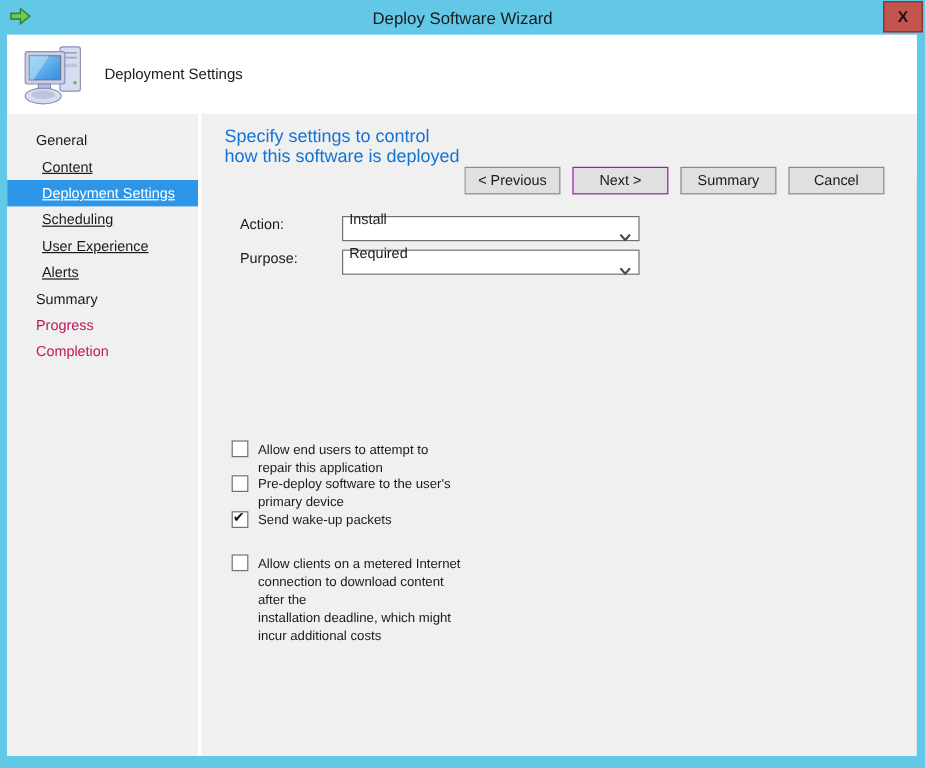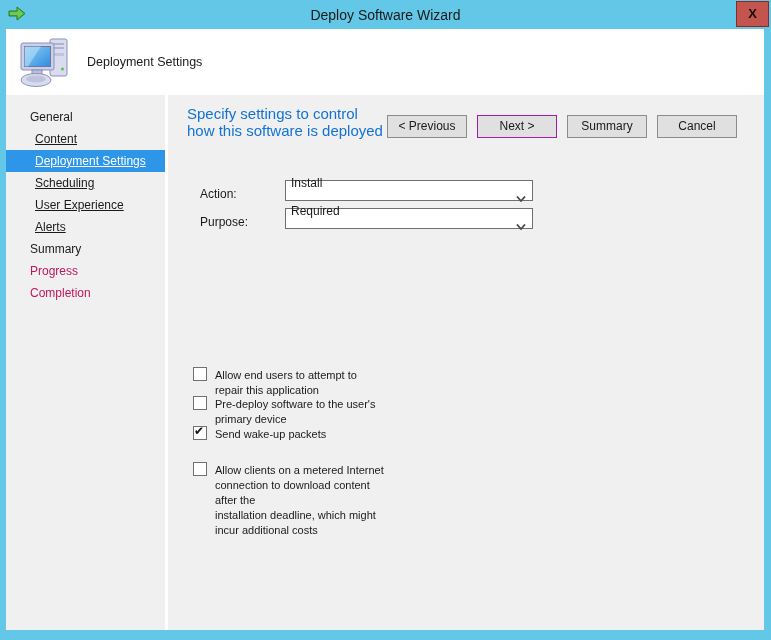--- a/index.html
+++ b/index.html
@@ -151,21 +151,21 @@
     position: absolute;
     left: 19px;
     top: 10px;
     font-size: 15px;
     color: #1273D6;
   }
   .field-row {
     position: absolute;
     left: 32px;
     display: flex;
-    align-items: flex-end;
+    align-items: flex-start;
   }
   .row-action  { top: 85px; }
   .row-purpose { top: 113px; }
   .field-label {
     width: 85px;
     font-size: 12px;
     color: #1a1a1a;
     flex: none;
   }
   .combobox {
@@ -235,20 +235,21 @@
     width: 80px;
     height: 23px;
     background: #E0E0E0;
     border: 1px solid #8C8C8C;
     font-family: "Liberation Sans", sans-serif;
     font-size: 12px;
     color: #1a1a1a;
     text-align: center;
     line-height: 21px;
     padding: 0;
+    margin-top: 24px;
   }
   .btn.default { border: 1px solid #a21caf; }
 </style>
 </head>
 <body>
 
 <div class="window">
 
   <div class="titlebar">
     <span class="win-icon">

